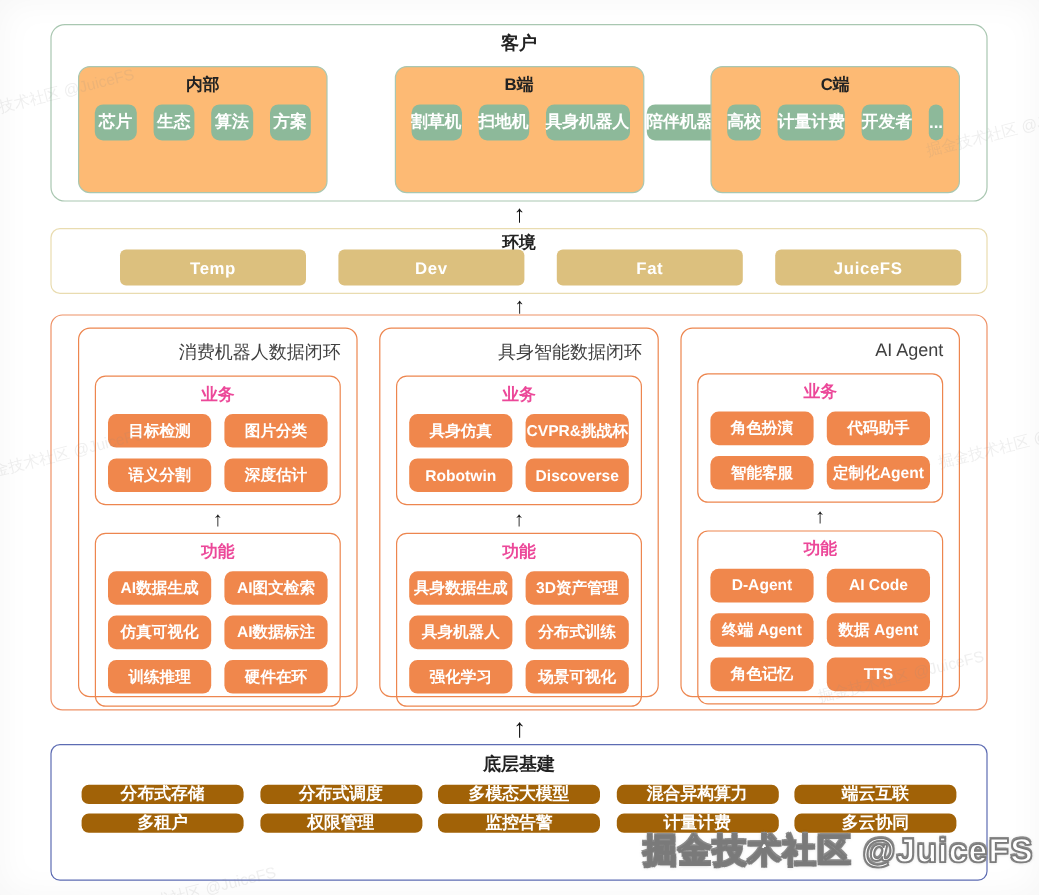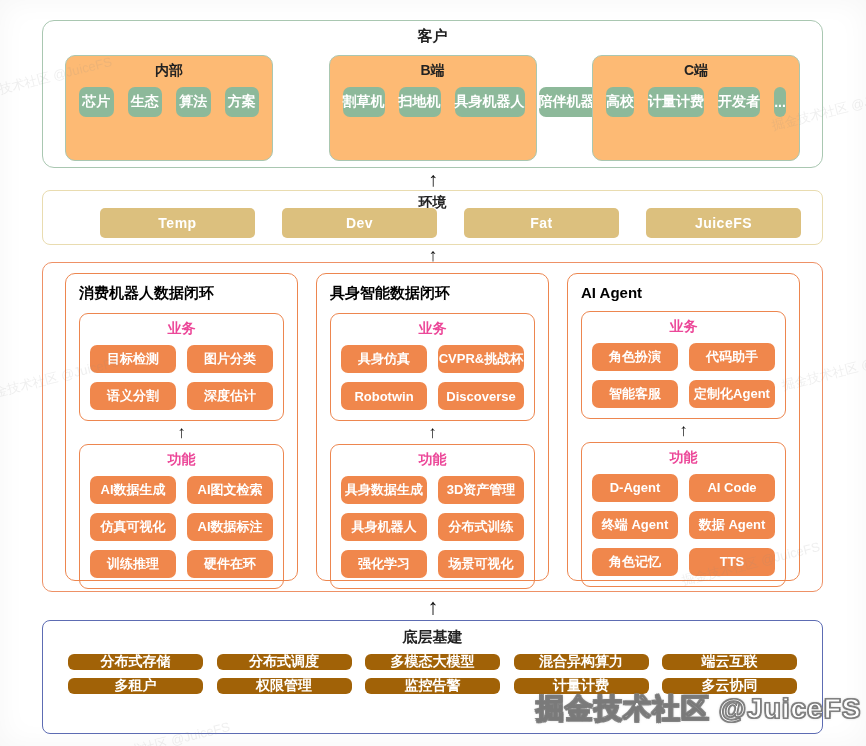--- a/index.html
+++ b/index.html
@@ -46,22 +46,22 @@
     display: flex; justify-content: space-between; padding-left: 36px; }
   .btn.tan { width: 155px; height: 30px; background: #dcc07e;
     border-radius: 5px; letter-spacing: 0.5px; }
   
   .platform { left: 42px; top: 262px; width: 781px; height: 330px;
     border: 1.5px solid #ee9166; border-radius: 10px; }
   .cols { position: absolute; top: 10px; left: 22px; right: 22px;
     display: flex; justify-content: space-between; }
   .col { width: 233px; height: 308px; border: 1.3px solid #ed864f;
     border-radius: 10px; padding: 6px 13px 0; background: #fff; }
-  .col-title { text-align: left; font-weight: bold; font-size: 15px;
-    color: #000000; margin: 4px 0 10px; white-space: nowrap; }
+  .col-title { text-align: right; font-weight: normal; font-size: 15px;
+    color: #404040; margin: 4px 0 10px; white-space: nowrap; }
   .sub { border: 1.3px solid #ed864f; border-radius: 9px; padding: 4px 10px 10px; }
   .sub-title { text-align: center; font-weight: bold; font-size: 14px;
     color: #ec4899; margin: 2px 0 7px; }
   .subgrid { display: grid; grid-template-columns: 1fr 1fr;
     column-gap: 11px; row-gap: 9px; }
   .btn.orange { background: #f0874c; height: 28px; font-size: 13px; }
   .col-arrow { text-align: center; font-size: 17px; font-weight: bold;
     color: #111; margin: 2px 0 1px; line-height: 1.15; }
   
   .infra { left: 42px; top: 620px; width: 781px; height: 114px;

